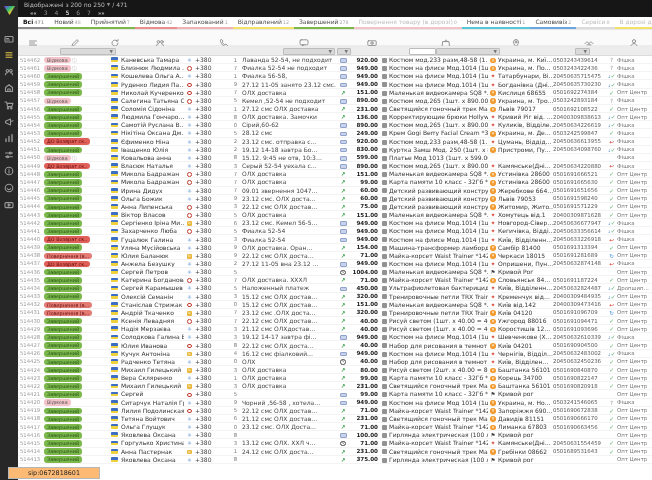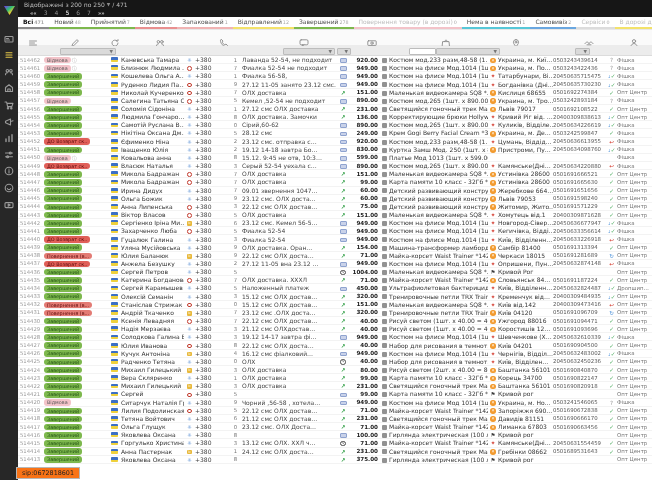--- a/index.html
+++ b/index.html
@@ -68,21 +68,21 @@
 .dl.up{display:inline-block;width:5.6px;height:5.6px;background:#f29a2e;border-radius:50%;color:#fff;font-size:3.6px;line-height:5.6px;text-align:center;vertical-align:middle}
 .dl.np{color:#d43f33;font-size:6px}
 .dl.pin{color:#3c3c3c;font-size:5.6px}
 .ts{font-size:5.6px}
 .ts .okm{color:#2f9e44;font-weight:bold}
 .ts .arr{color:#4a90d9;font-size:4px}
 .ts .qm{color:#9a9a9a}
 .ts .retm{color:#d43f33}
 .ts .recm{color:#4a90d9}
 .bottom{flex:1;background:#fff}
-.sip{position:absolute;left:16px;bottom:1px;background:#f97316;border:0.5px solid #b7b7b7;padding:1px 5px;font-size:6.4px;color:#222;z-index:6}
+.sip{position:absolute;left:8px;bottom:1px;background:#fdba74;border:0.5px solid #b7b7b7;padding:1px 19px;font-size:6.4px;color:#222;z-index:6}
 </style>
 </head>
 <body>
 
 <div class="app">
   <aside class="sidebar">
     <span class="logo">
       <svg width="13" height="11" viewBox="0 0 13 11">
           <defs>
             <linearGradient id="lg" x1="0" y1="0" x2="1" y2="1">

